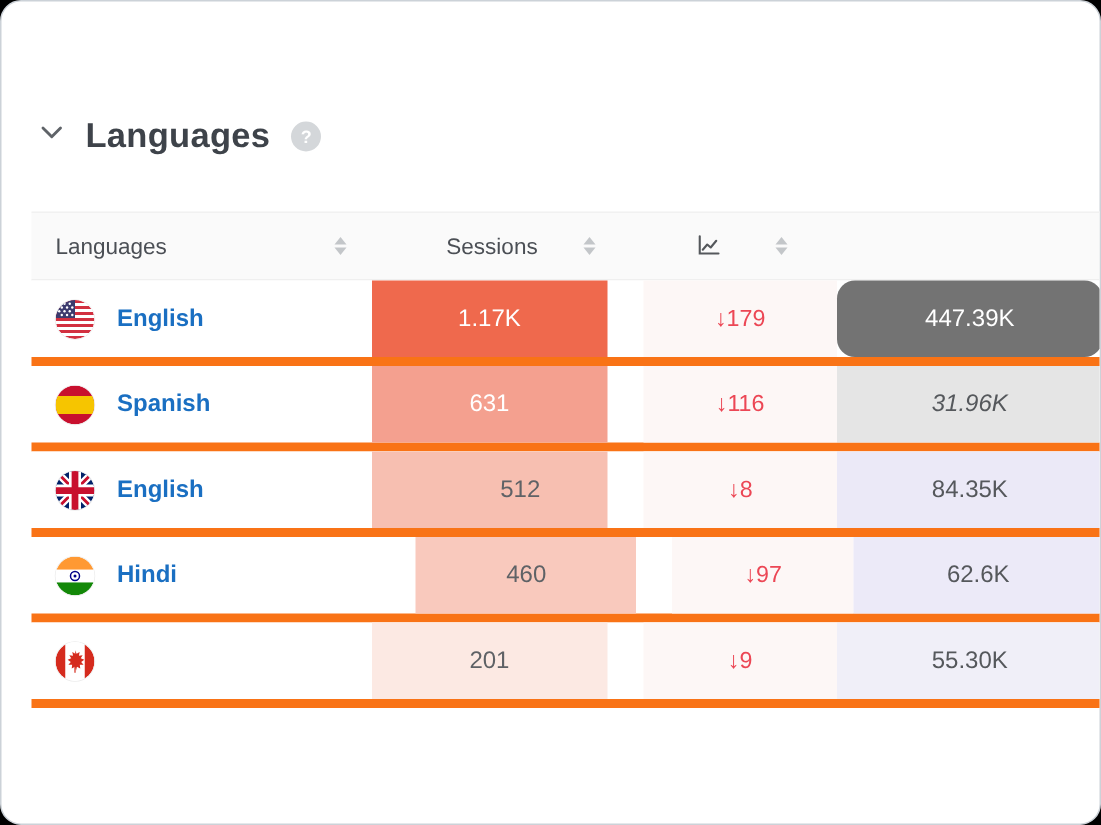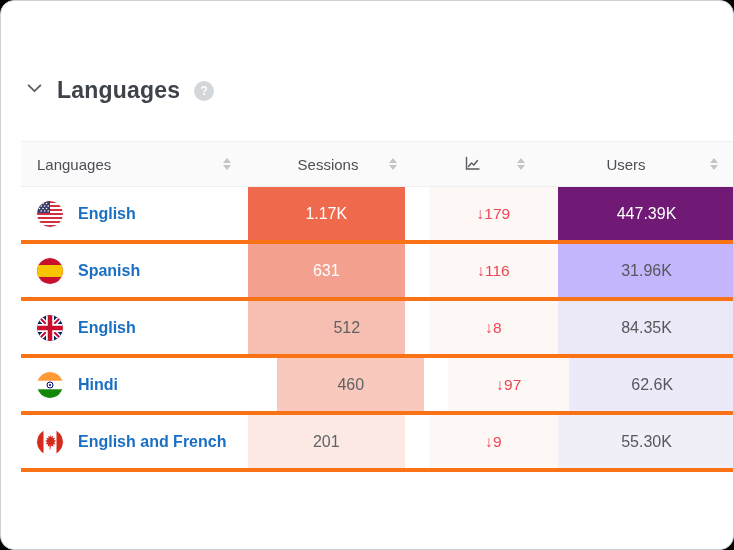--- a/index.html
+++ b/index.html
@@ -68,21 +68,21 @@
   .sort .tri-up   { width: 0; height: 0; border-left: 4px solid transparent; border-right: 4px solid transparent; border-bottom: 5px solid #c3c6c9; }
   .sort .tri-down { width: 0; height: 0; border-left: 4px solid transparent; border-right: 4px solid transparent; border-top: 5px solid #c3c6c9; }
   .sort-lang  { right: 18px; }
   .sort-sess  { right: 10px; }
   .sort-trend { right: 12px; }
   .sort-users { right: -3px; }
   .trend-icon { display: flex; align-items: center; justify-content: center; }
   
   .row {
     display: flex; height: 57px;
-    border-bottom: 4px solid #f97316;
+    border-bottom: 6px solid #f97316;
     background: #ffffff;
     font-size: 16px;
   }
   .cell { display: flex; align-items: center; justify-content: center; }
   .cell-lang {
     width: 228px; justify-content: flex-start; padding-left: 16px;
   }
   .flag {
     width: 26px; height: 26px; border-radius: 50%;
     overflow: hidden; flex: none;
@@ -134,27 +134,20 @@
           </span>
       </div>
       <div class="th th-trend">
         <span class="trend-icon">
           <svg width="17" height="16" viewBox="0 0 17 16" fill="none">
             <path d="M2.5 1.5 V13 H15" stroke="#55585c" stroke-width="1.4" stroke-linecap="round"></path>
             <polyline points="4.5,10.5 7.5,7 9.8,9 13.5,4.5" stroke="#55585c" stroke-width="1.4" fill="none" stroke-linecap="round" stroke-linejoin="round"></polyline>
           </svg>
         </span>
         <span class="sort sort-trend">
-            <i class="tri-up"></i>
-            <i class="tri-down"></i>
-          </span>
-      </div>
-      <div class="th th-users">
-        <span>Users</span>
-        <span class="sort sort-users">
             <i class="tri-up"></i>
             <i class="tri-down"></i>
           </span>
       </div>
     </div>
 
     <div class="row">
       <div class="cell cell-lang">
         <span class="flag">
           <svg width="26" height="26" viewBox="0 0 26 26">
@@ -189,21 +182,21 @@
                   <circle cx="7.7" cy="10" r="0.8"></circle>
                   <circle cx="11.2" cy="10" r="0.8"></circle>
               </g>
             </g>
           </svg>
         </span>
         <a class="lang-link">English</a>
       </div>
       <div class="cell cell-sess" style="background-color: rgb(239, 105, 77); color: rgb(255, 255, 255);">1.17K</div>
       <div class="cell cell-trend">↓179</div>
-      <div class="cell cell-users" style="background-color: #701a75; color: rgb(255, 255, 255);">447.39K</div>
+      <div class="cell cell-users" style="background-color: #737373; color: rgb(255, 255, 255); border-radius: 12px;">447.39K</div>
     </div>
 
     <div class="row">
       <div class="cell cell-lang">
         <span class="flag">
           <svg width="26" height="26" viewBox="0 0 26 26">
             <defs>
                 <clipPath id="cES">
                   <circle cx="13" cy="13" r="13"></circle>
                 </clipPath>
@@ -211,21 +204,21 @@
             <g clip-path="url(#cES)">
               <rect width="26" height="26" fill="#c8102e"></rect>
               <rect y="7" width="26" height="12" fill="#f6c500"></rect>
             </g>
           </svg>
         </span>
         <a class="lang-link">Spanish</a>
       </div>
       <div class="cell cell-sess" style="background-color: rgb(244, 160, 143); color: rgb(255, 255, 255);">631</div>
       <div class="cell cell-trend">↓116</div>
-      <div class="cell cell-users" style="background-color: #c4b5fd; color: rgb(85, 88, 92);">31.96K</div>
+      <div class="cell cell-users" style="background-color: #e5e5e5; color: rgb(85, 88, 92); font-style: italic;">31.96K</div>
     </div>
 
     <div class="row">
       <div class="cell cell-lang">
         <span class="flag">
           <svg width="26" height="26" viewBox="0 0 26 26">
             <defs>
                 <clipPath id="cUK">
                   <circle cx="13" cy="13" r="13"></circle>
                 </clipPath>
@@ -282,21 +275,20 @@
               </defs>
             <g clip-path="url(#cCA)">
               <rect width="26" height="26" fill="#fff"></rect>
               <rect width="6.5" height="26" fill="#d52b1e"></rect>
               <rect x="19.5" width="6.5" height="26" fill="#d52b1e"></rect>
               <path fill="#d52b1e" d="M13 5.5 l1.1 2.4 2-1.2 -0.5 2.5 2.5-0.4 -1.3 2.1 2.4 0.9 -2.1 1.5 1.6 1.9 -2.5 0 0.3 2.5 -2.2-1.2 -0.6 2.5 -0.7-2.5 -2.2 1.2 0.3-2.5 -2.5 0 1.6-1.9 -2.1-1.5 2.4-0.9 -1.3-2.1 2.5 0.4 -0.5-2.5 2 1.2 z"></path>
               <rect x="12.6" y="16.5" width="0.8" height="4" fill="#d52b1e"></rect>
             </g>
           </svg>
         </span>
-        <a class="lang-link">English and French</a>
       </div>
       <div class="cell cell-sess" style="background-color: rgb(252, 233, 227); color: rgb(95, 98, 102);">201</div>
       <div class="cell cell-trend">↓9</div>
       <div class="cell cell-users" style="background-color: rgb(240, 239, 248); color: rgb(85, 88, 92);">55.30K</div>
     </div>
 
   </div>
 </div>
 
 </body></html>

